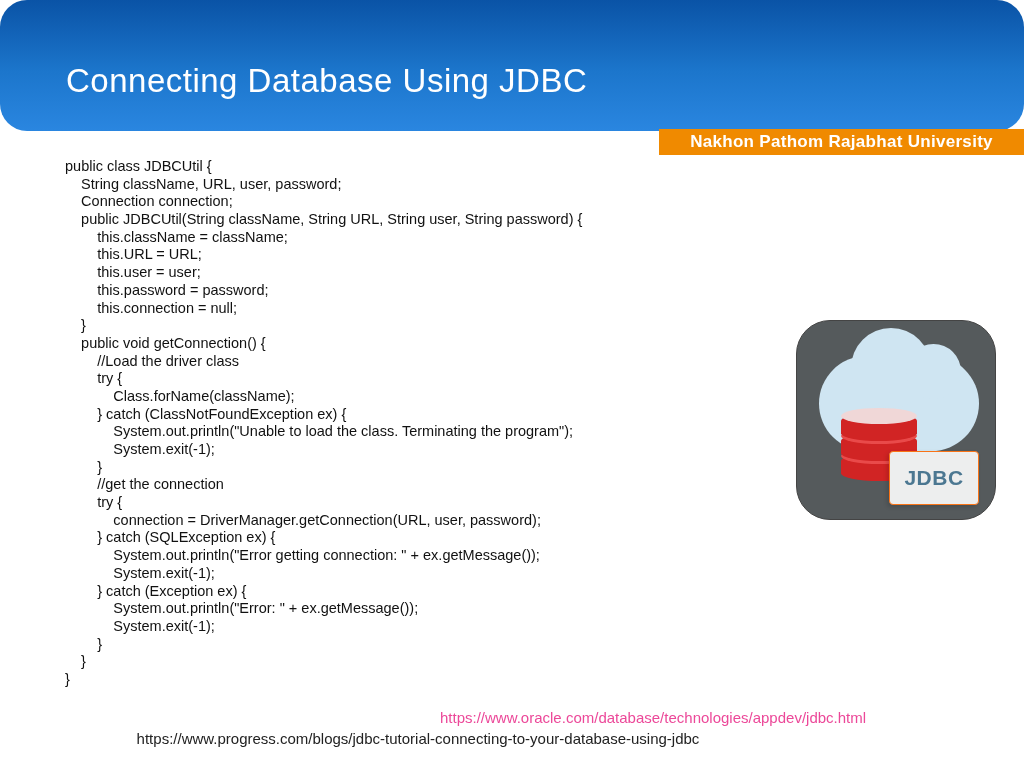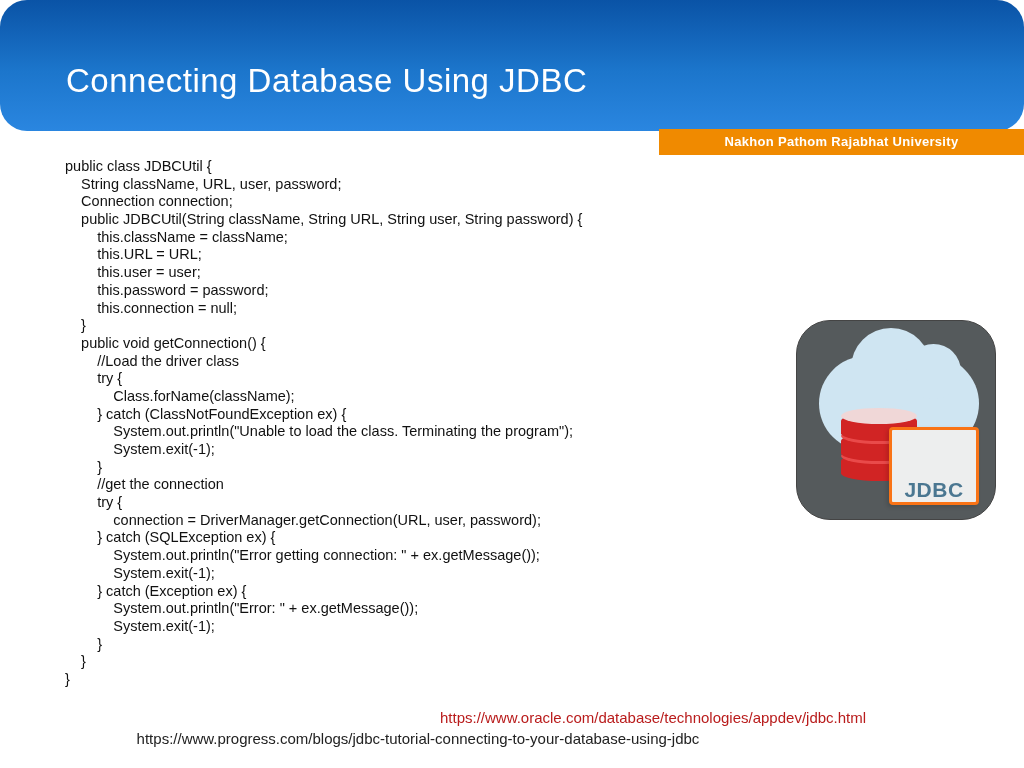--- a/index.html
+++ b/index.html
@@ -30,21 +30,21 @@
   .orange-bar {
     position: absolute;
     right: 0;
     top: 129px;
     height: 26px;
     width: 365px;
     background: #f08a00;
     color: #fff;
     text-align: center;
     line-height: 26px;
-    font-size: 13px;
+    font-size: 17px;
     font-family: 'Trebuchet MS', sans-serif;
     font-weight: bold;
     letter-spacing: 0.3px;
   }
   .code-block {
     position: absolute;
     left: 65px;
     top: 158px;
     font-size: 14.5px;
     line-height: 1.22;
@@ -55,21 +55,21 @@
   .links {
     position: absolute;
     left: 0;
     width: 836px;
     bottom: 18px;
     text-align: center;
     font-size: 15px;
     color: #222;
   }
   .links div { margin: 3px 0; }
-  .link1 { position: absolute; bottom: 42px; left: 440px; font-size: 15px; color: #b91c1c; }
+  .link1 { position: absolute; bottom: 42px; left: 440px; font-size: 15px; color: #ec4899; }
 
   
   .jdbc-icon {
     position: absolute;
     right: 28px;
     top: 320px;
     width: 200px;
     height: 200px;
     border-radius: 34px;
     background: #555a5c;
@@ -121,27 +121,27 @@
     width: 76px; height: 16px;
     background: #e94a4a;
     border-radius: 50%;
   }
   .db .cyl.c1::before { background: #f0d7d7; }
   .card {
     position: absolute;
     right: 16px;
     bottom: 14px;
     width: 90px;
-    height: 78px;
+    height: 54px;
     background: #edeeee;
-    border: 3px solid #f97316;
+    border: 1px solid #f97316;
     border-radius: 4px;
     box-shadow: -2px 2px 4px rgba(0,0,0,0.15);
     display: flex;
-    align-items: flex-end;
+    align-items: center;
     justify-content: center;
   }
   .card span {
     font-family: Arial, sans-serif;
     font-weight: bold;
     font-size: 21px;
     color: #4b7791;
     letter-spacing: 0.5px;
   }
 </style>

